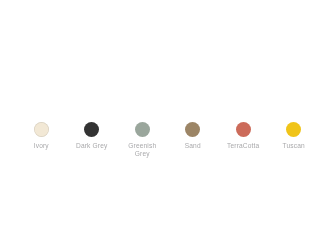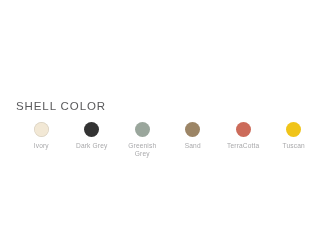--- a/index.html
+++ b/index.html
@@ -71,21 +71,20 @@
     letter-spacing: 0.15px;
     max-width: 34px;
     word-wrap: break-word;
   }
 </style>
 </head>
 <body>
 
 <div id="swatch-panel">
 
-  <div id="panel-title">SHELL COLOR</div>
 
   <div id="swatch-row">
       <div class="swatch-item">
         <span class="swatch-dot has-ring" style="background: rgb(242, 232, 213);"></span>
         <span class="swatch-label">Ivory</span>
       </div>
       <div class="swatch-item">
         <span class="swatch-dot" style="background: rgb(51, 51, 51);"></span>
         <span class="swatch-label">Dark Grey</span>
       </div>

